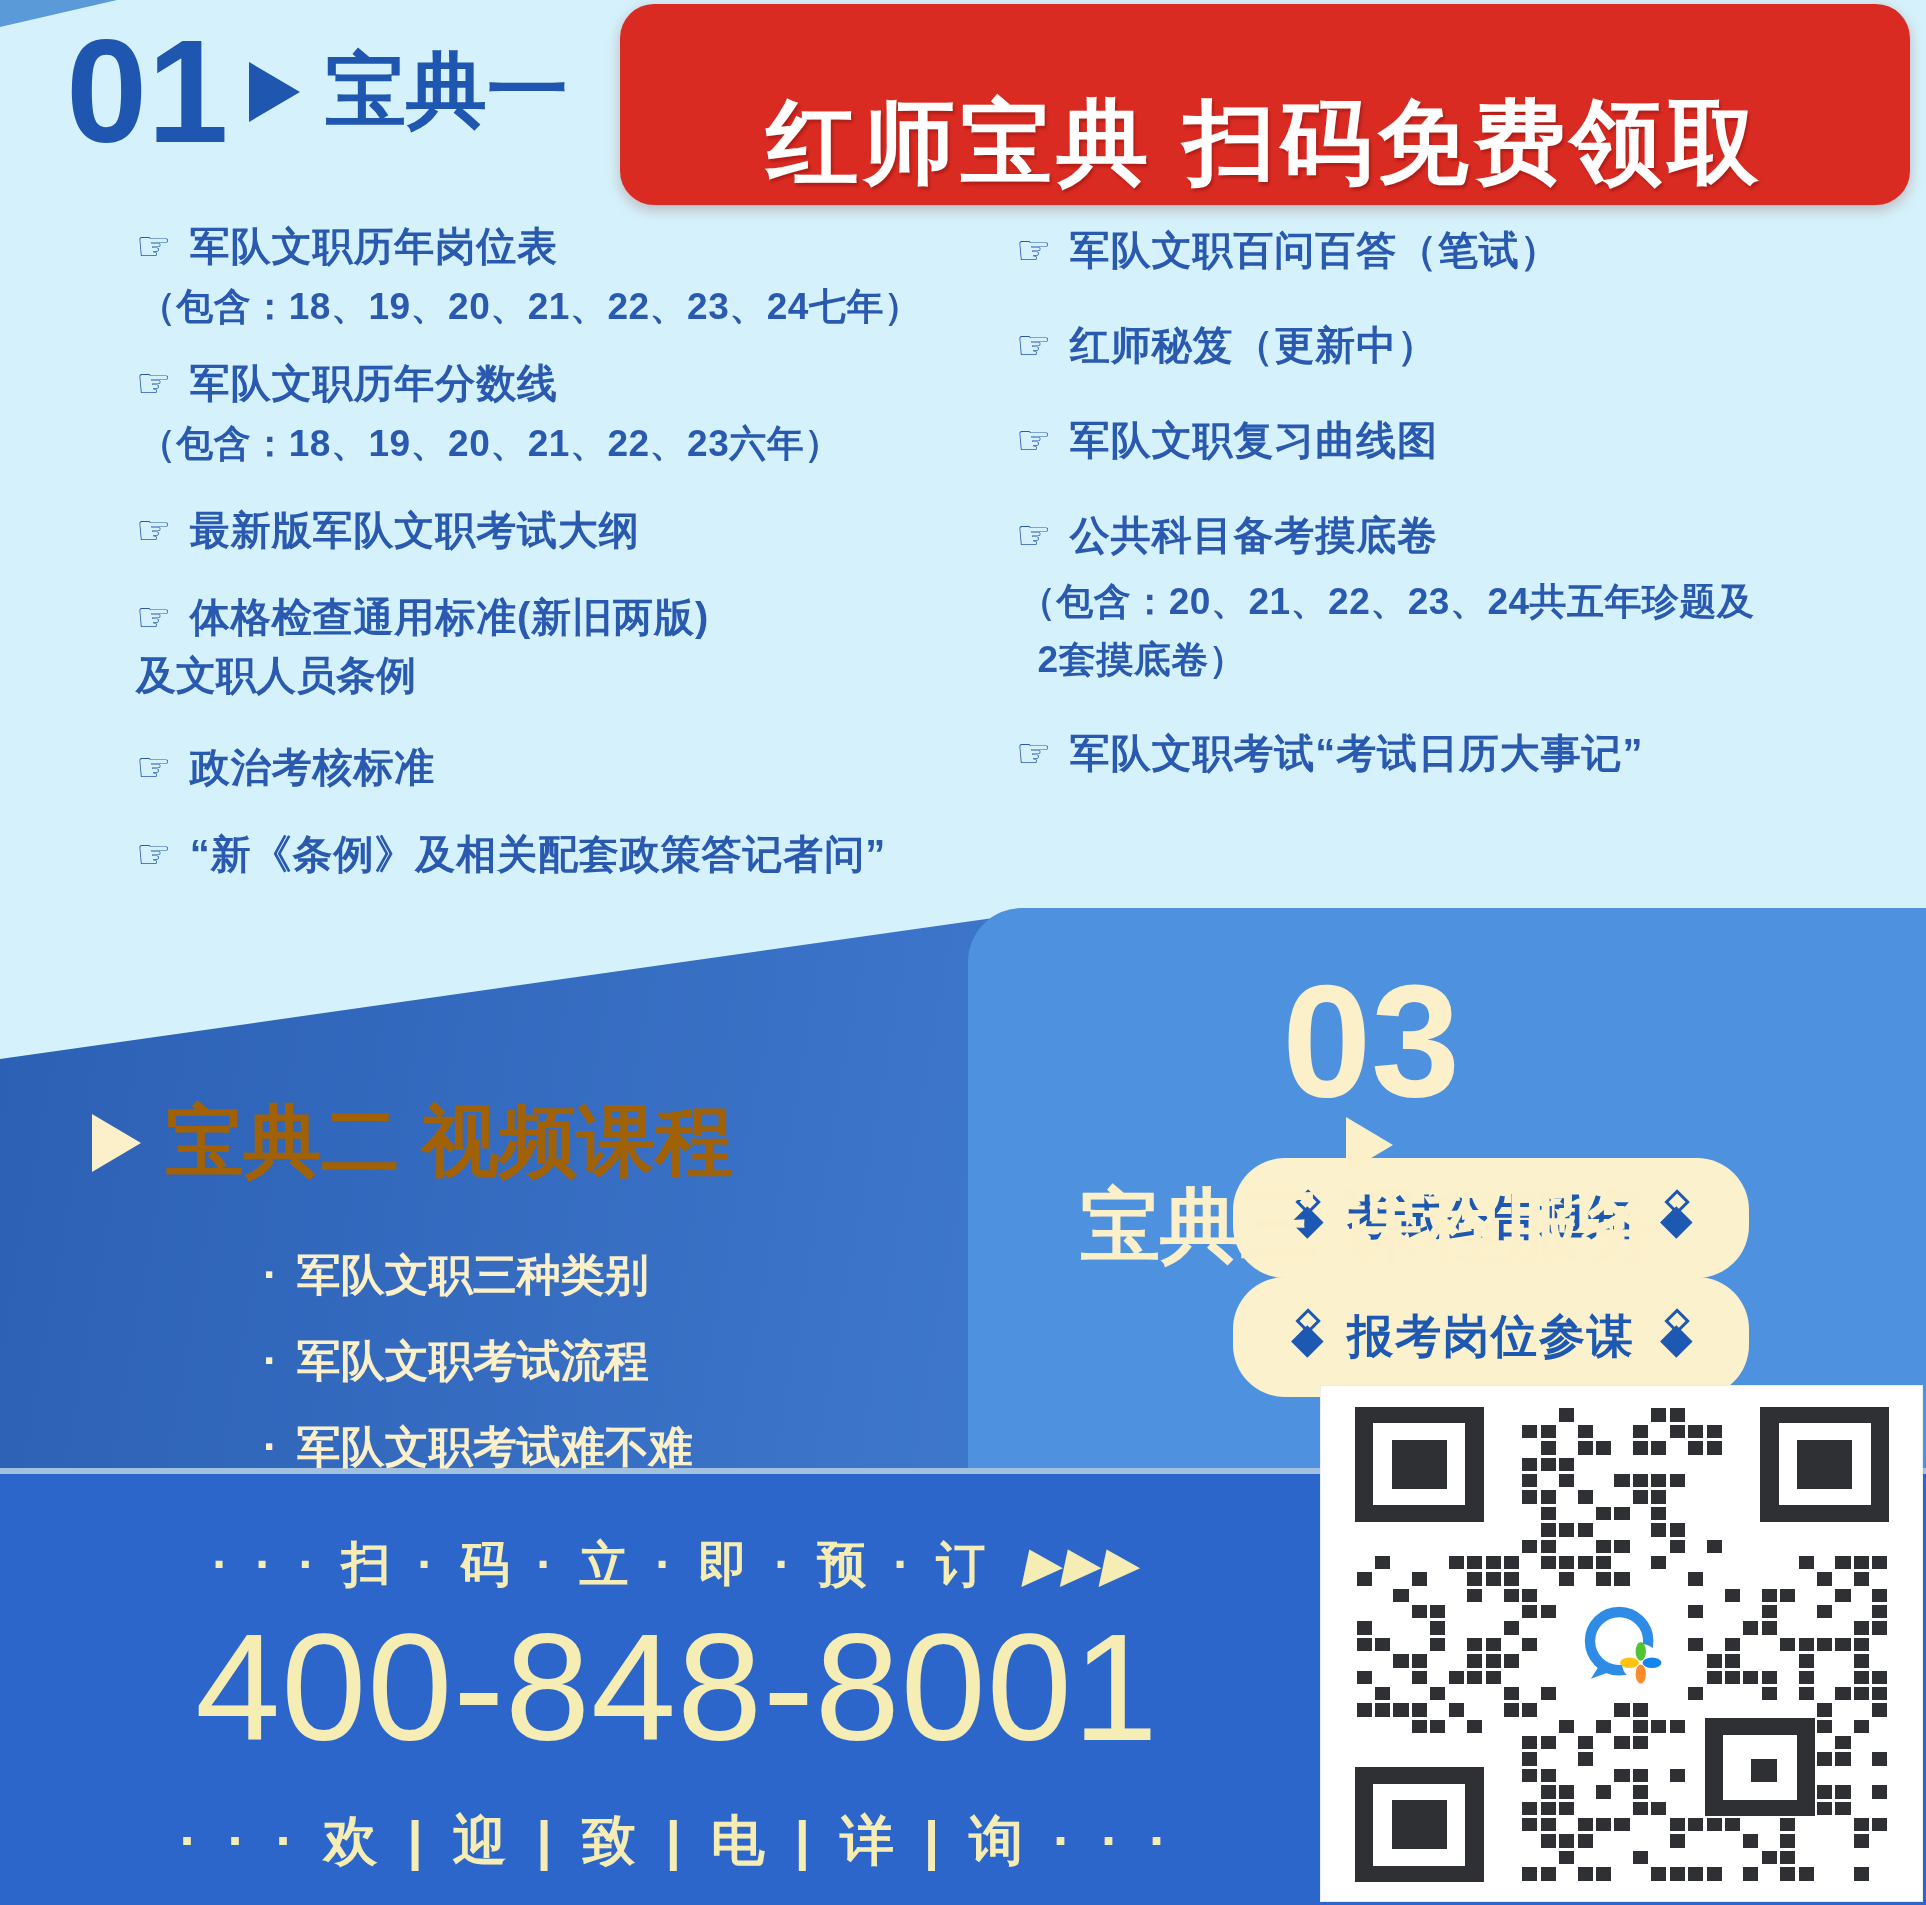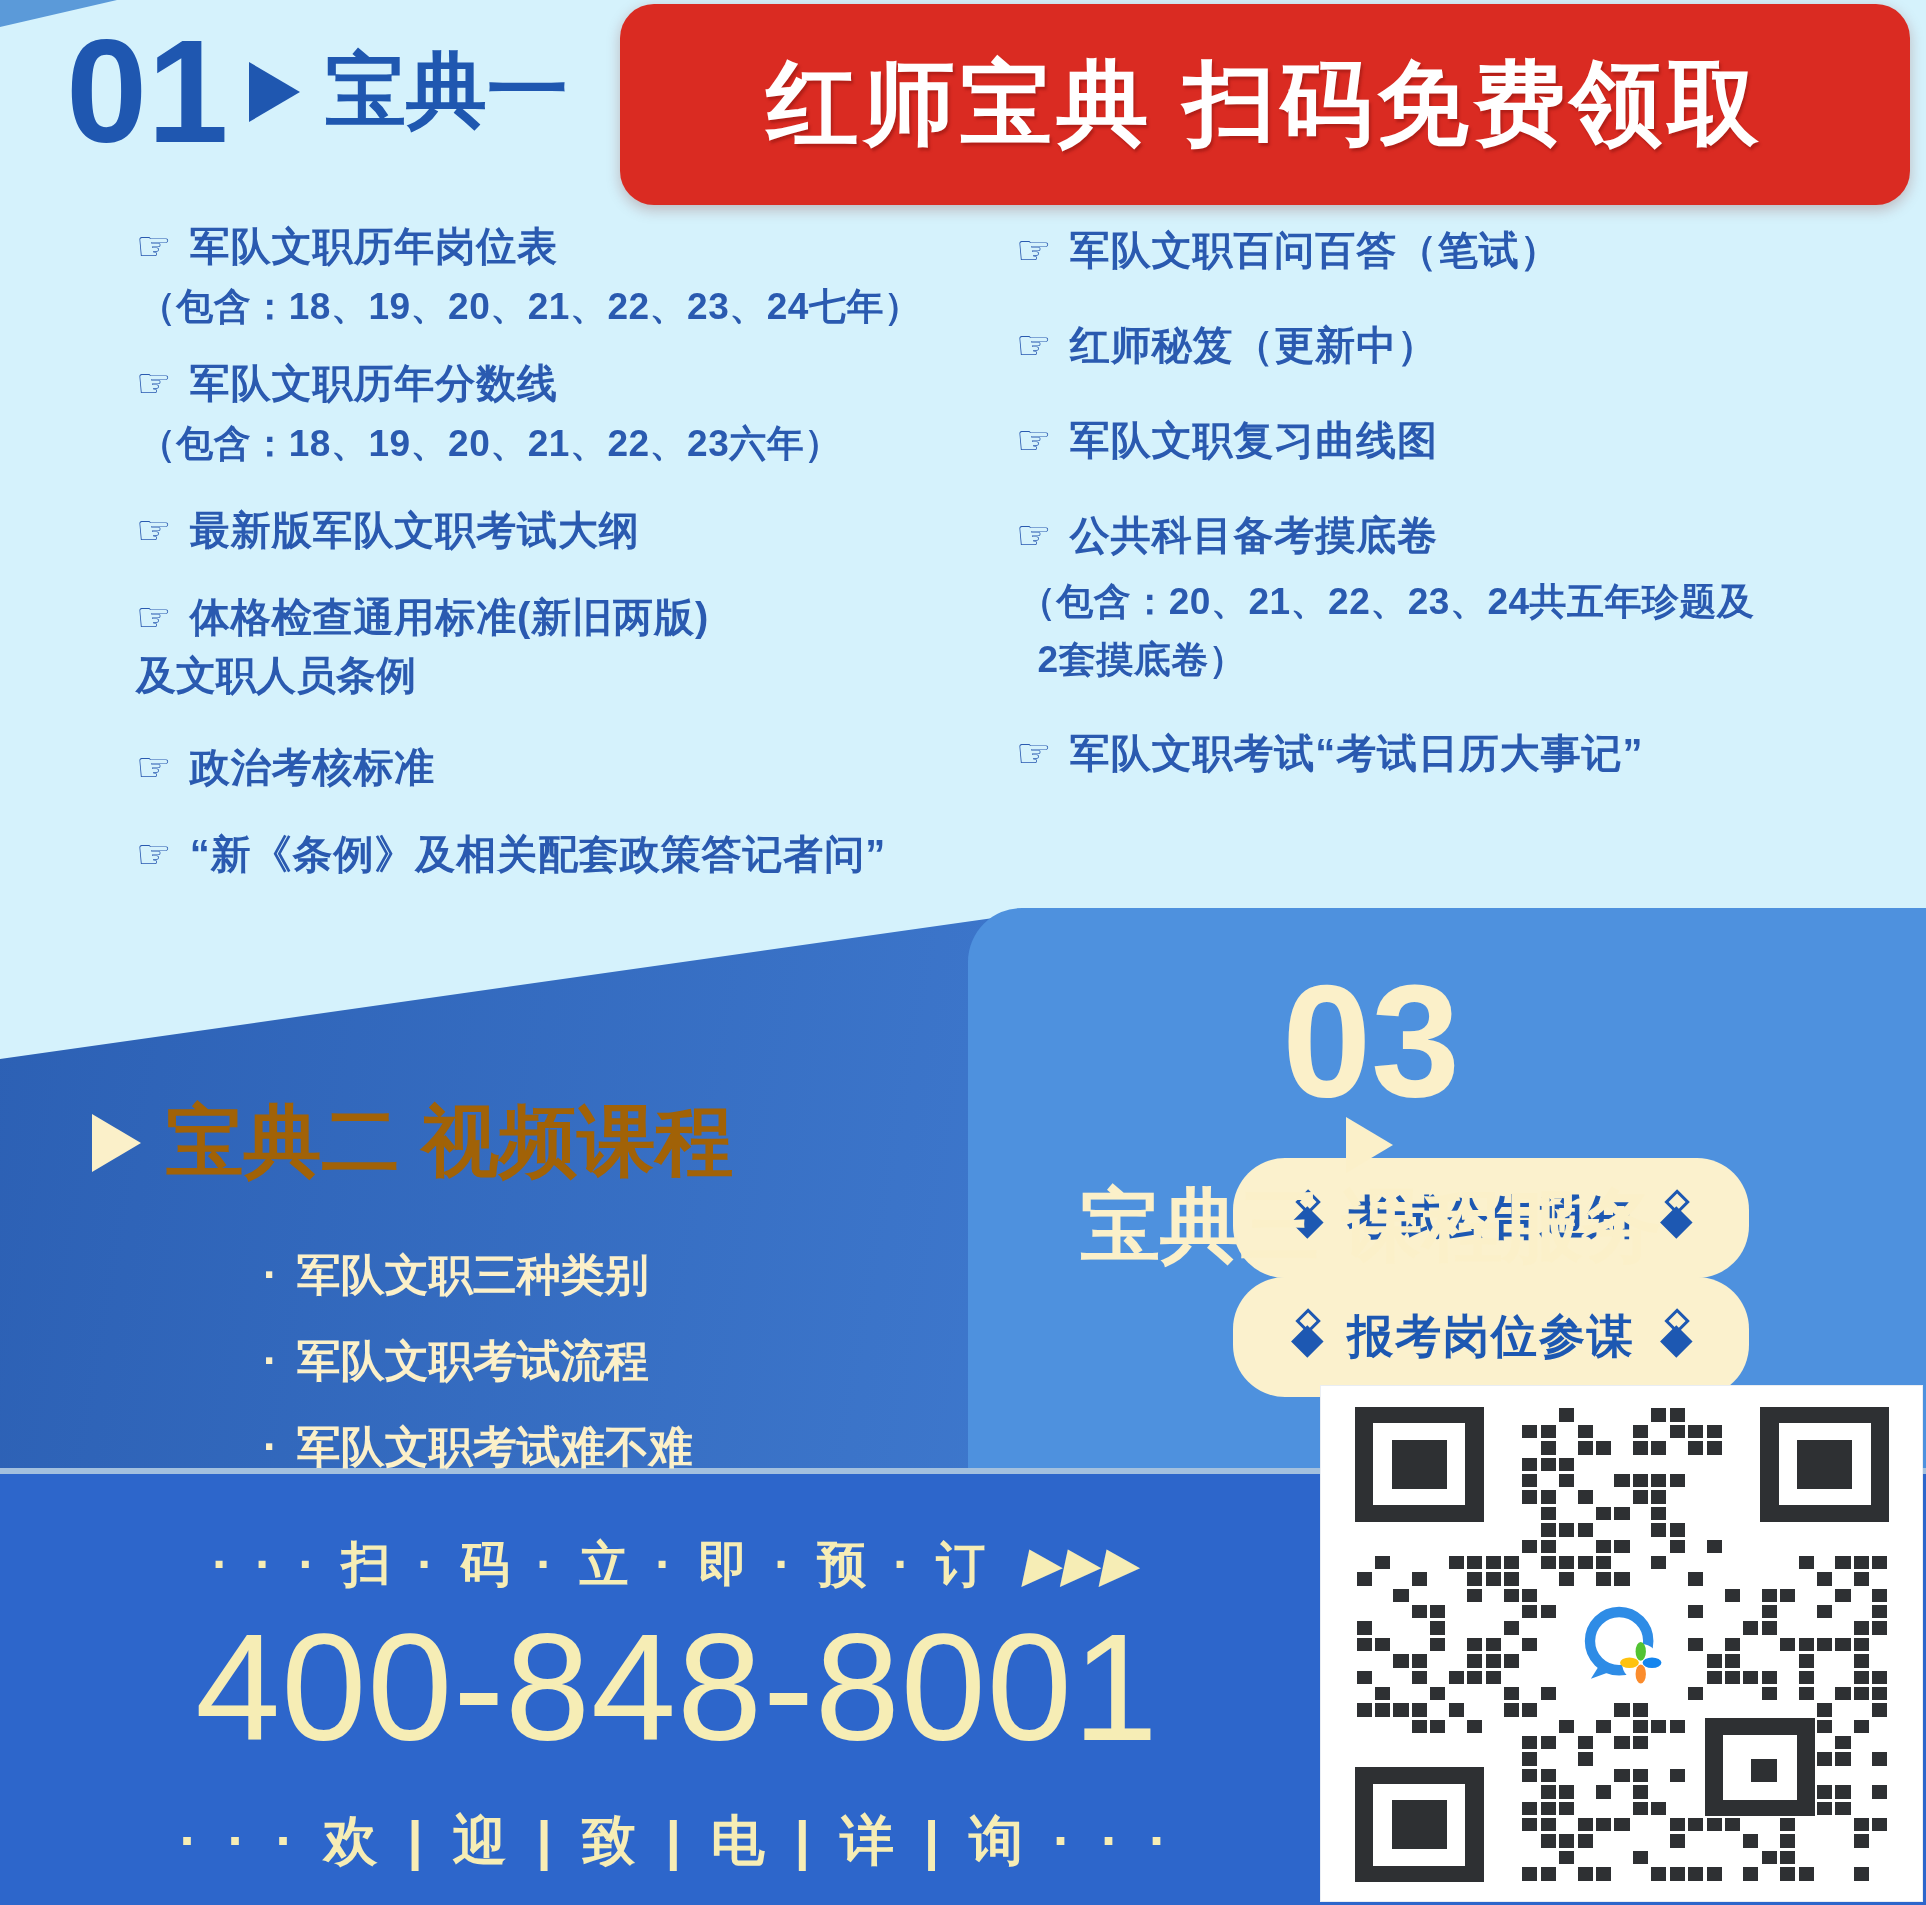--- a/index.html
+++ b/index.html
@@ -18,21 +18,21 @@
   
   .panel03{position:absolute;left:968px;top:908px;width:958px;height:561px;
     background:#4e91de;border-top-left-radius:54px;}
 
   
   .footer{position:absolute;left:0;top:1468px;width:1926px;height:431px;
     background:#2d66cb;border-top:6.6px solid #a3c0de;}
 
   
   .banner{position:absolute;left:620px;top:3.8px;width:1290px;height:201px;background:#da2b22;
-    border-radius:34px;display:flex;align-items:center;justify-content:center;z-index:30;
+    border-radius:34px;display:flex;align-items:flex-end;justify-content:center;z-index:30;
     box-shadow:0 4.7px 14px rgba(120,20,10,.25);}
   .banner .banner-text{color:#ffffff;font-size:92px;font-weight:800;letter-spacing:4.7px;white-space:nowrap;
     text-shadow:1.9px 2.8px 2.8px rgba(100,10,5,.35);}
 
   
   .sec-head{position:absolute;display:flex;align-items:center;z-index:20;white-space:nowrap;}
   .sec-head .num{font-weight:800;line-height:.95;}
   .sec-head .ttl{font-weight:800;}
   .tri{width:0;height:0;border-style:solid;margin:0 24.5px 0 21px;}
   .h1 .num{font-size:146px;color:#1f57b0;}

